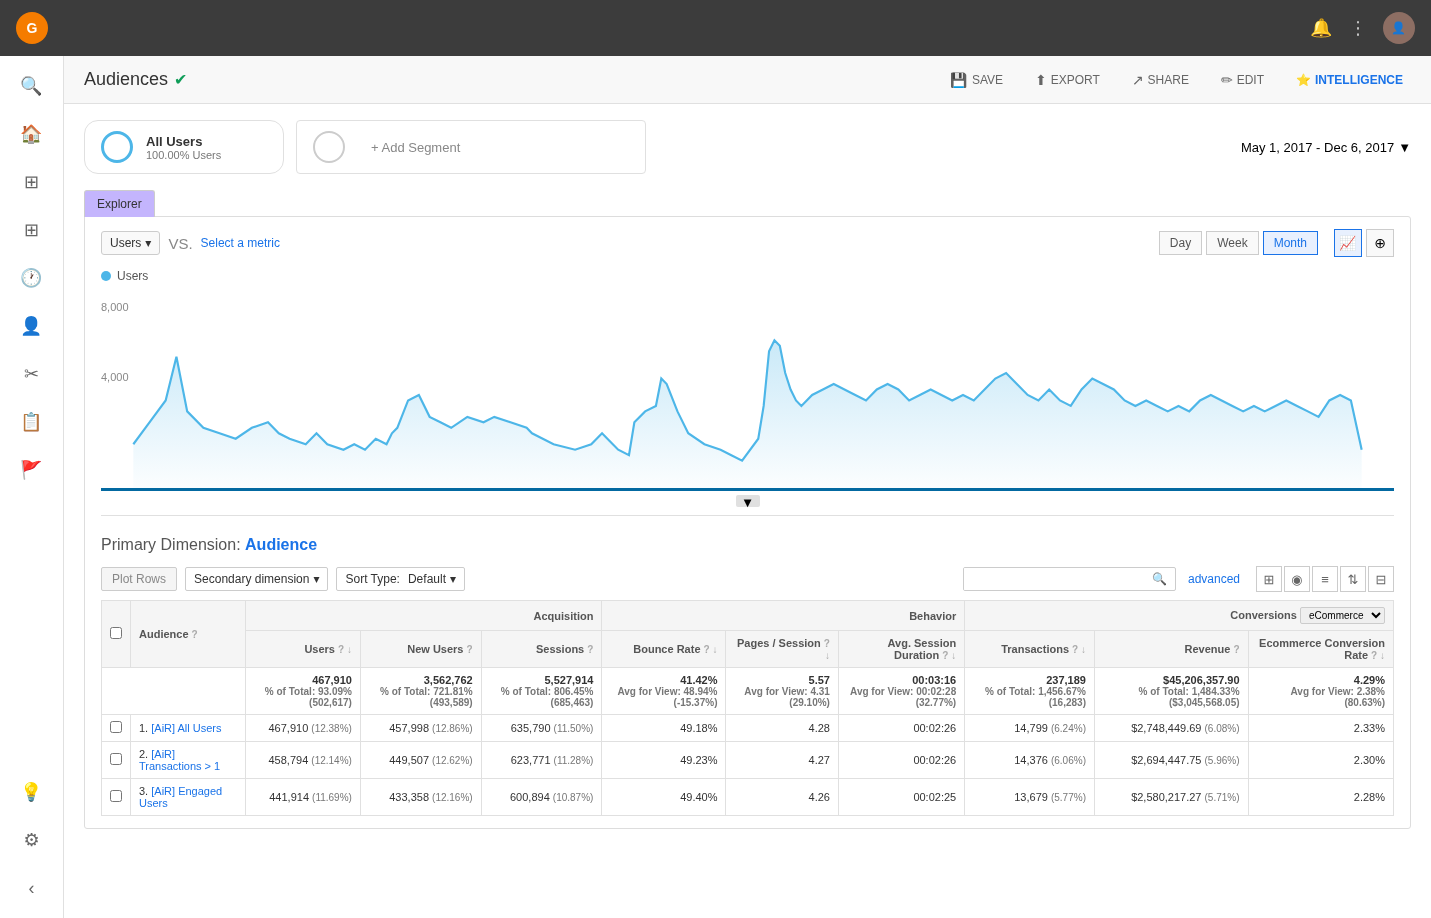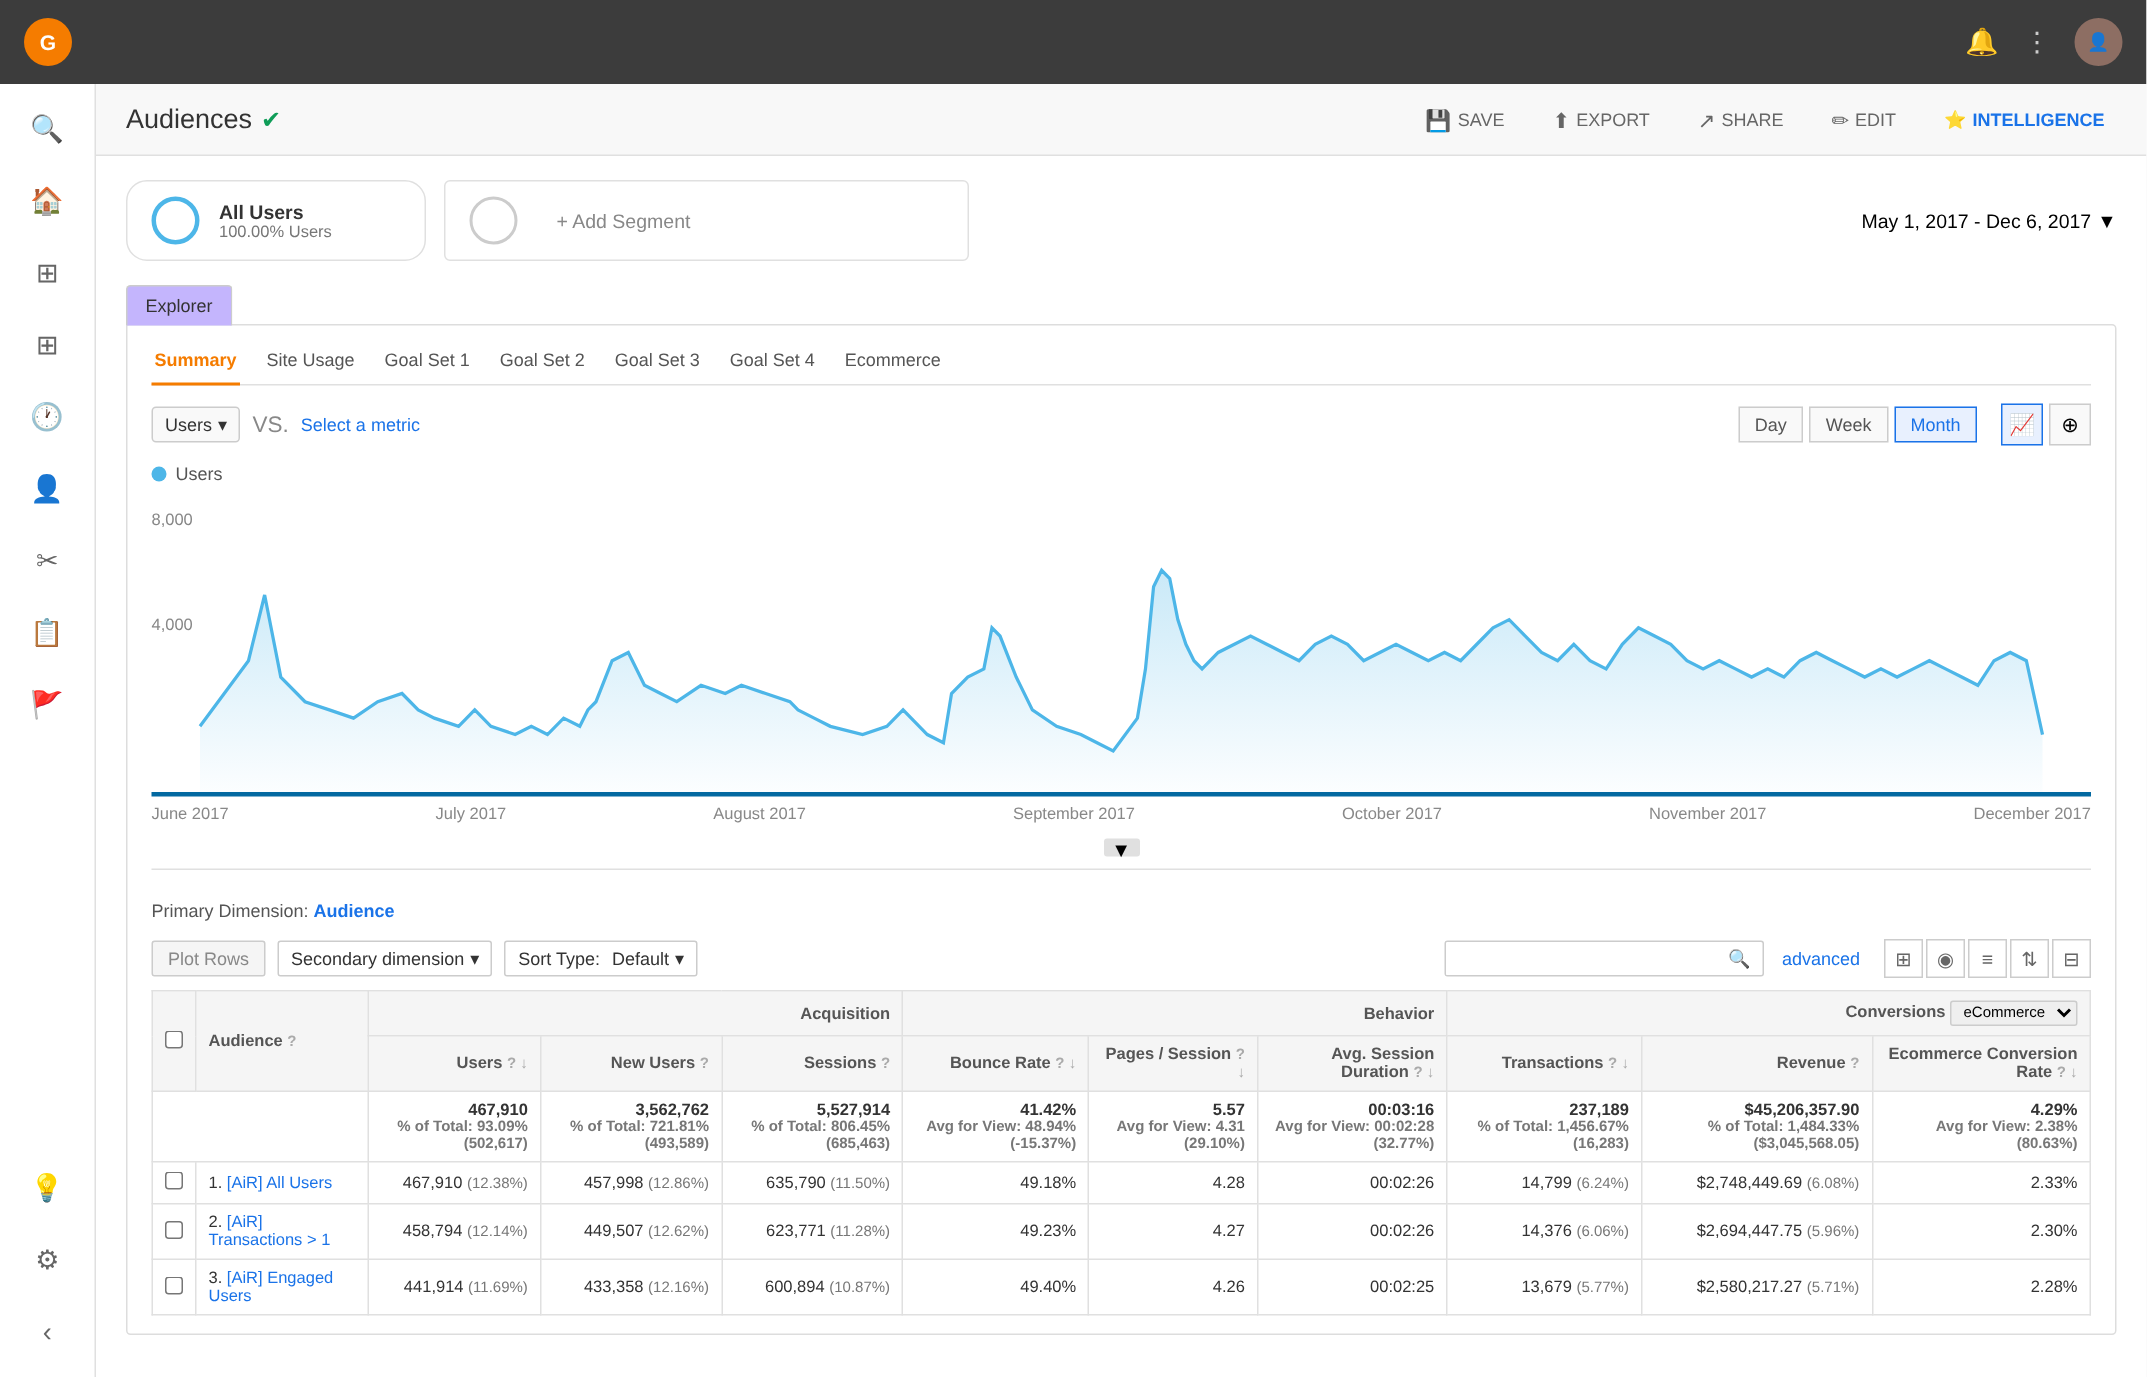--- a/index.html
+++ b/index.html
@@ -396,29 +396,20 @@
           <span>May 1, 2017 - Dec 6, 2017</span>
           <span>▼</span>
         </div>
       </div>
 
       <div class="explorer-tabs-row">
         <span class="explorer-tab-btn">Explorer</span>
       </div>
       <div class="explorer-panel">
 
-        <div class="sub-tabs">
-          <span class="sub-tab active">Summary</span>
-          <span class="sub-tab">Site Usage</span>
-          <span class="sub-tab">Goal Set 1</span>
-          <span class="sub-tab">Goal Set 2</span>
-          <span class="sub-tab">Goal Set 3</span>
-          <span class="sub-tab">Goal Set 4</span>
-          <span class="sub-tab">Ecommerce</span>
-        </div>
 
         <div class="metric-controls">
           <div class="metric-dropdown">
             <span>Users</span>
             <span>▾</span>
           </div>
           <span class="vs-label">VS.</span>
           <span class="select-metric">Select a metric</span>
           <div class="view-btns">
             <button class="view-btn">Day</button>
@@ -444,36 +435,27 @@
               <linearGradient id="chartGrad" x1="0" y1="0" x2="0" y2="1">
                 <stop offset="0%" stop-color="#4db6e8" stop-opacity="0.3"></stop>
                 <stop offset="100%" stop-color="#4db6e8" stop-opacity="0.02"></stop>
               </linearGradient>
             </defs>
 
             <path d="M30,140 L45,120 L60,100 L70,60 L80,110 L95,125 L110,130 L125,135 L140,125 L155,120 L165,130 L175,135 L190,140 L200,130 L210,140 L225,145 L235,140 L245,145 L255,135 L265,140 L270,130 L275,125 L285,100 L295,95 L305,115 L315,120 L325,125 L340,115 L355,120 L365,115 L380,120 L395,125 L400,130 L410,135 L420,140 L440,145 L455,140 L465,130 L475,140 L480,145 L490,150 L495,120 L505,110 L515,105 L520,80 L525,85 L535,110 L545,130 L560,140 L575,145 L585,150 L595,155 L610,135 L615,105 L620,55 L625,45 L630,50 L635,75 L640,90 L645,100 L650,105 L660,95 L670,90 L680,85 L690,90 L700,95 L710,100 L720,90 L730,85 L740,90 L750,100 L760,95 L770,90 L780,95 L790,100 L800,95 L810,100 L820,90 L830,80 L840,75 L850,85 L860,95 L870,100 L880,90 L890,100 L900,105 L910,90 L920,80 L930,85 L940,90 L950,100 L960,105 L970,100 L980,105 L990,110 L1000,105 L1010,110 L1020,100 L1030,95 L1040,100 L1050,105 L1060,110 L1070,105 L1080,110 L1090,105 L1100,100 L1110,105 L1120,110 L1130,115 L1140,100 L1150,95 L1160,100 L1170,145 V180 H30 Z" fill="url(#chartGrad)"></path>
             <path d="M30,140 L45,120 L60,100 L70,60 L80,110 L95,125 L110,130 L125,135 L140,125 L155,120 L165,130 L175,135 L190,140 L200,130 L210,140 L225,145 L235,140 L245,145 L255,135 L265,140 L270,130 L275,125 L285,100 L295,95 L305,115 L315,120 L325,125 L340,115 L355,120 L365,115 L380,120 L395,125 L400,130 L410,135 L420,140 L440,145 L455,140 L465,130 L475,140 L480,145 L490,150 L495,120 L505,110 L515,105 L520,80 L525,85 L535,110 L545,130 L560,140 L575,145 L585,150 L595,155 L610,135 L615,105 L620,55 L625,45 L630,50 L635,75 L640,90 L645,100 L650,105 L660,95 L670,90 L680,85 L690,90 L700,95 L710,100 L720,90 L730,85 L740,90 L750,100 L760,95 L770,90 L780,95 L790,100 L800,95 L810,100 L820,90 L830,80 L840,75 L850,85 L860,95 L870,100 L880,90 L890,100 L900,105 L910,90 L920,80 L930,85 L940,90 L950,100 L960,105 L970,100 L980,105 L990,110 L1000,105 L1010,110 L1020,100 L1030,95 L1040,100 L1050,105 L1060,110 L1070,105 L1080,110 L1090,105 L1100,100 L1110,105 L1120,110 L1130,115 L1140,100 L1150,95 L1160,100 L1170,145" fill="none" stroke="#4db6e8" stroke-width="2"></path>
           </svg>
         </div>
-        <div class="chart-xaxis">
-          <span>June 2017</span>
-          <span>July 2017</span>
-          <span>August 2017</span>
-          <span>September 2017</span>
-          <span>October 2017</span>
-          <span>November 2017</span>
-          <span>December 2017</span>
-        </div>
         <div class="chart-scrollbar">
           <button class="chart-scrollbar-btn">▼</button>
         </div>
 
         <hr class="divider">
 
-        <div style="font-size:12px; color:#555; margin-bottom:8px;margin-top:20px;">
+        <div style="font-size:16px; color:#555; margin-bottom:8px;margin-top:20px;">
           <span>Primary Dimension:</span>
           <b><span style="color:#1a73e8;">Audience</span></b>
         </div>
 
         <div class="bottom-controls">
           <button class="plot-rows-btn">Plot Rows</button>
           <div class="dropdown-btn">
             <span>Secondary dimension</span>
             <span>▾</span>
           </div>

